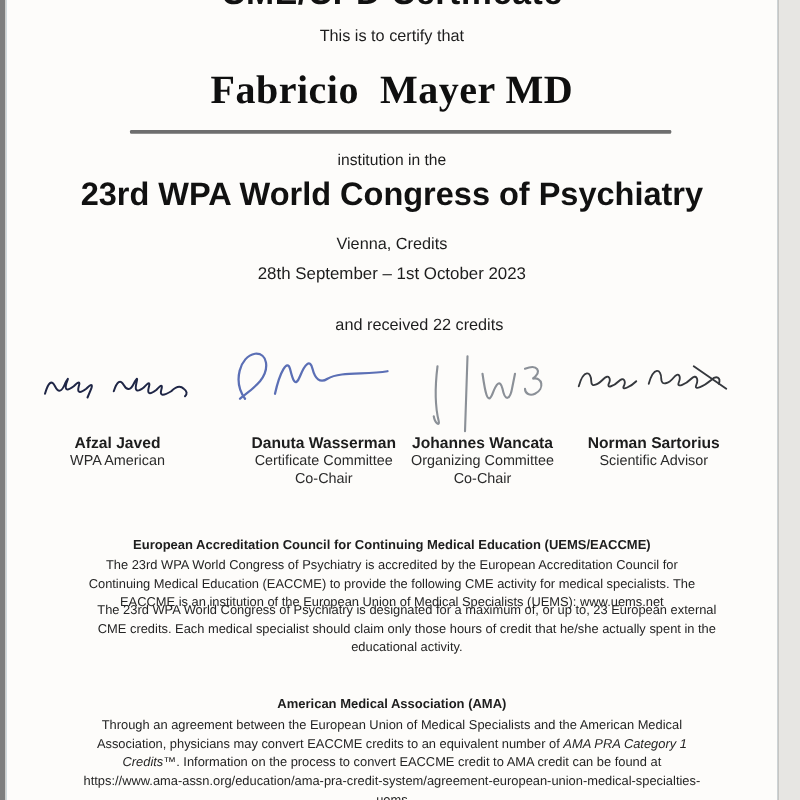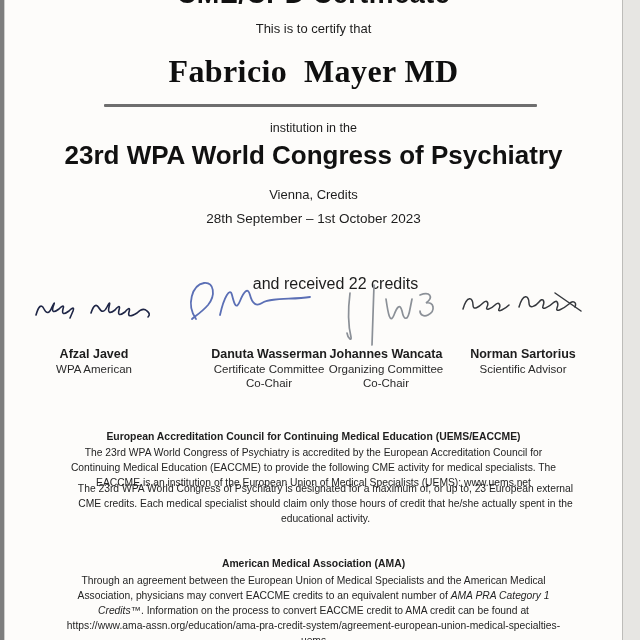--- a/index.html
+++ b/index.html
@@ -14,21 +14,21 @@
   .page{position:absolute;left:5px;right:18px;top:0;bottom:0;background:#fdfcfa;color:#1d1d1d;}
   .c{position:absolute;left:0;right:0;text-align:center;}
   .title-cut{top:-21px;font-size:27px;line-height:30px;font-weight:bold;letter-spacing:.5px;color:#111;}
   .certify{top:21px;font-size:13px;}
   .recipient{top:53px;font-size:32px;font-weight:bold;font-family:"Liberation Serif",serif;letter-spacing:.4px;color:#0f0f0f;white-space:pre;}
   .rule{position:absolute;top:104px;left:99px;width:433px;height:3px;background:#6e6e6e;border-radius:1px;}
   .participated{top:121px;font-size:12.5px;}
   .congress{top:140px;font-size:26px;font-weight:bold;white-space:nowrap;color:#111;}
   .location{top:187px;font-size:13px;}
   .dates{top:211px;font-size:13.5px;}
-  .credits{top:275px;font-size:16px;padding-left:44px;}
+  .credits{top:252px;font-size:13px;padding-left:44px;}
   .sig{position:absolute;}
   .sig svg{display:block;}
   .sig-col{position:absolute;top:347px;text-align:center;}
   .sig-name{font-size:12.5px;font-weight:bold;line-height:15px;}
   .sig-role{font-size:11.5px;line-height:14px;white-space:pre-line;color:#2a2a2a;}
   .acc-head{font-size:10.4px;font-weight:bold;line-height:14px;}
   .acc-par{font-size:10.3px;line-height:15px;white-space:pre-line;color:#242424;}
   .p-eaccme-h{top:430px;}
   .p-eaccme{top:445px;}
   .p-credits{top:481px;padding-left:24px;}
@@ -80,21 +80,21 @@
         <path d="M6,24 C10,10 16,12 16,20 C16,26 22,22 26,18 C30,14 32,18 30,22 C28,26 34,24 38,20 C42,16 44,20 42,24 C40,28 48,24 52,20"></path>
         <path d="M62,22 C66,8 72,10 72,18 C72,24 78,22 82,17 C86,12 88,16 86,21 C84,26 92,22 96,18 C100,14 102,18 100,23 C98,28 106,24 112,19 C116,15 120,17 118,22"></path>
         <path d="M98,8 L124,26"></path>
       </svg>
     </div>
 
     <div class="sig-col" style="left:14px;width:150px;">
       <div class="sig-name">Afzal Javed</div>
       <div class="sig-role">WPA American</div>
     </div>
-    <div class="sig-col" style="left:184px;width:160px;">
+    <div class="sig-col" style="left:174px;width:160px;">
       <div class="sig-name">Danuta Wasserman</div>
       <div class="sig-role">Certificate Committee
 Co-Chair</div>
     </div>
     <div class="sig-col" style="left:300px;width:162px;">
       <div class="sig-name">Johannes Wancata</div>
       <div class="sig-role">Organizing Committee
 Co-Chair</div>
     </div>
     <div class="sig-col" style="left:438px;width:160px;">

